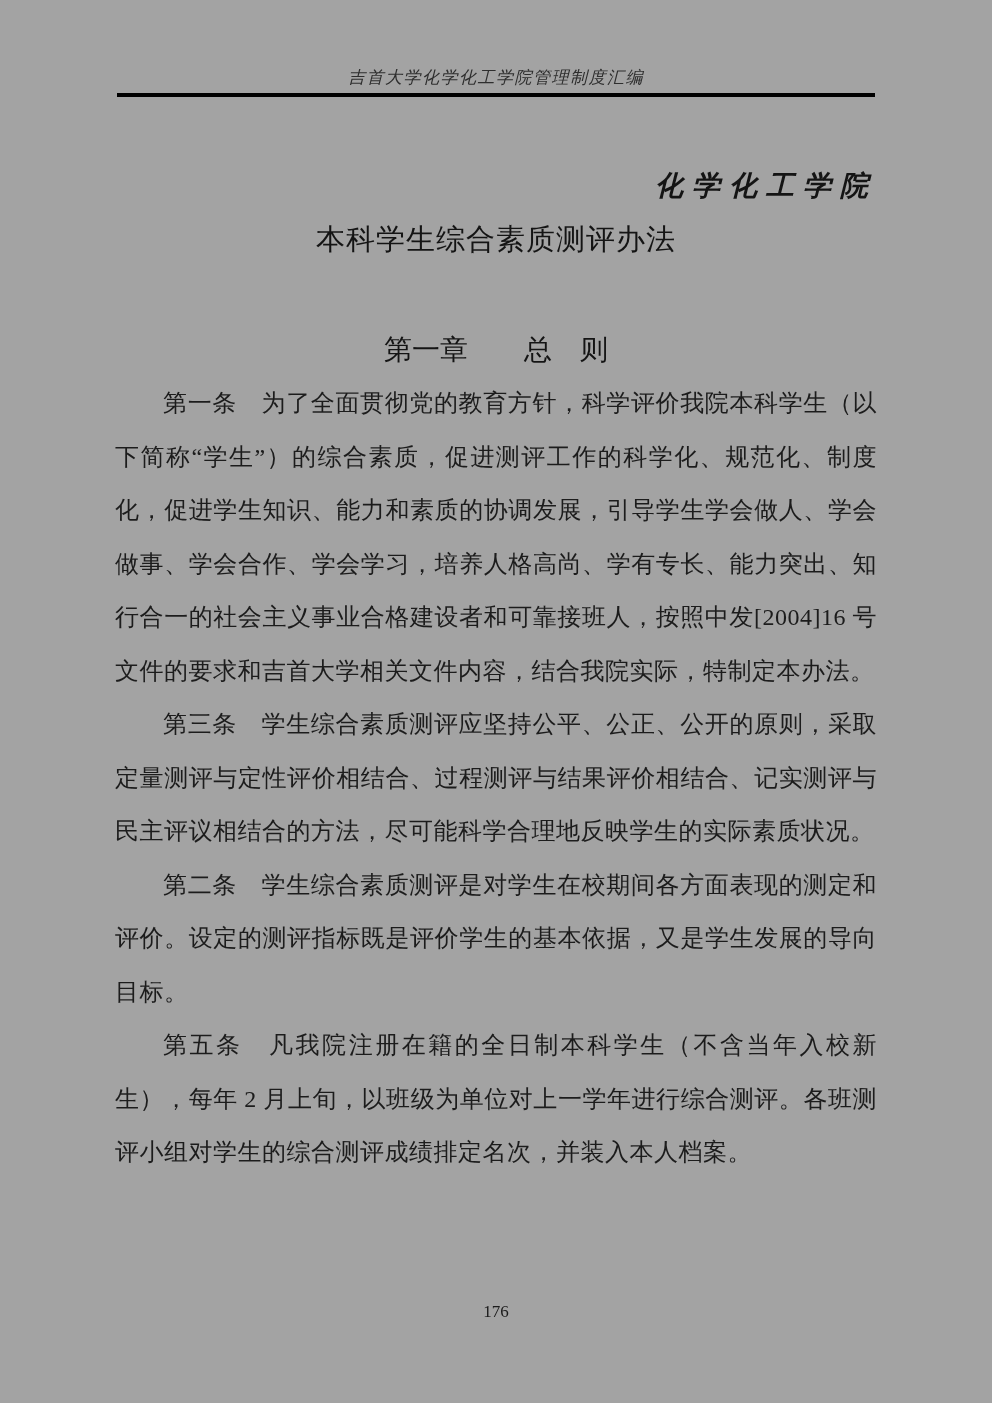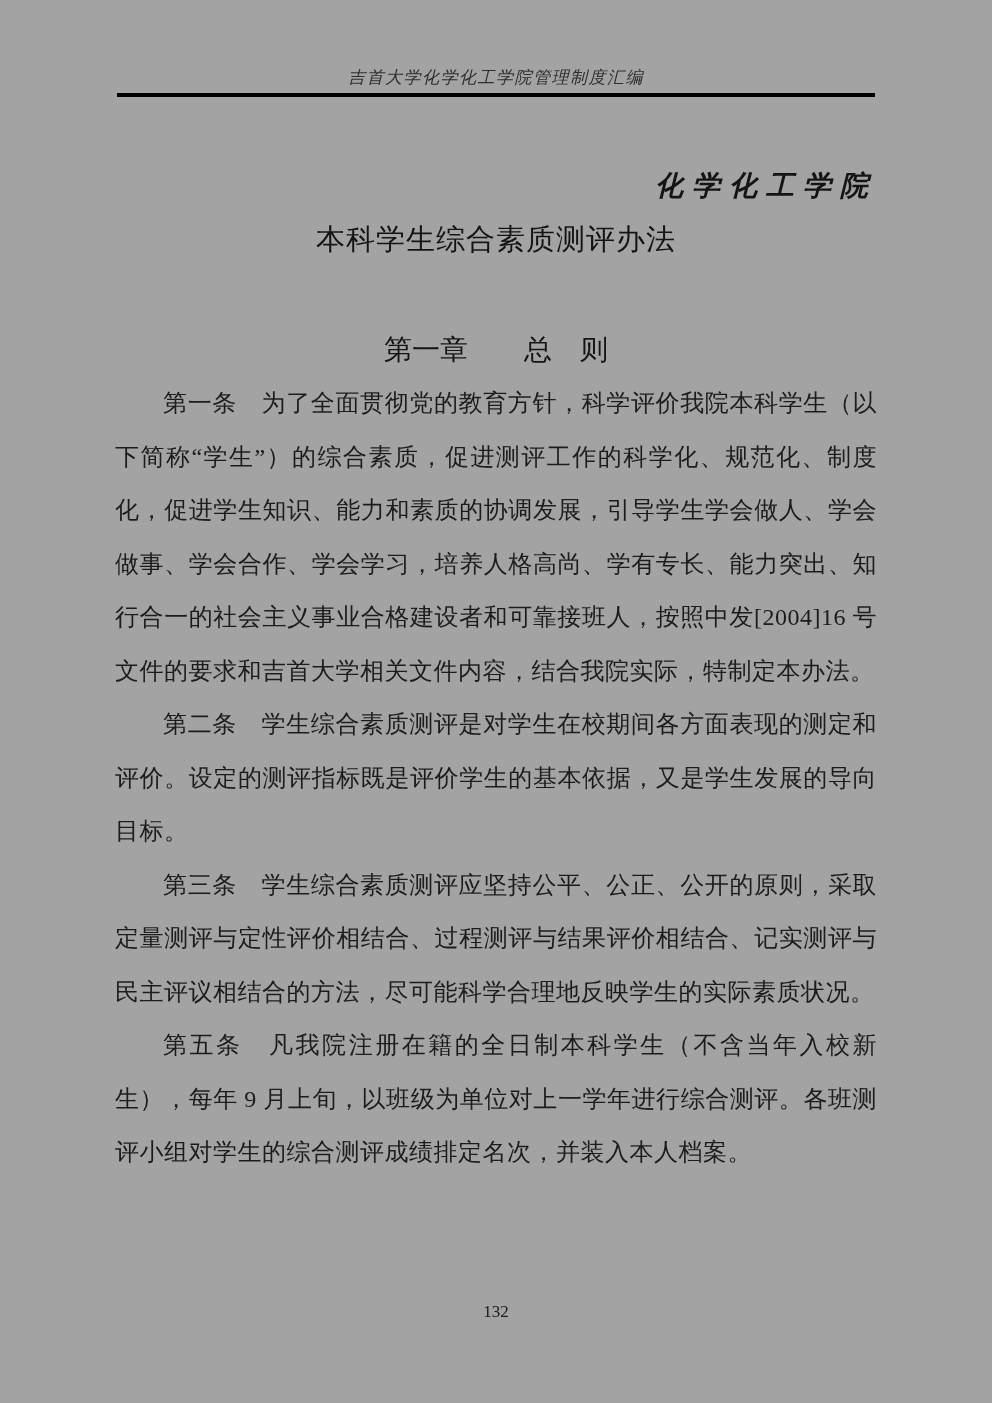--- a/index.html
+++ b/index.html
@@ -109,23 +109,23 @@
     <div class="header-text">吉首大学化学化工学院管理制度汇编</div>
     <div class="header-rule"></div>
   </div>
 
   <div class="content">
     <h1 class="title-script">化学化工学院</h1>
     <h2 class="title-main">本科学生综合素质测评办法</h2>
     <h3 class="chapter-heading">第一章　　总　则</h3>
     <div class="paragraphs">
         <p class="para">第一条　为了全面贯彻党的教育方针，科学评价我院本科学生（以下简称“学生”）的综合素质，促进测评工作的科学化、规范化、制度化，促进学生知识、能力和素质的协调发展，引导学生学会做人、学会做事、学会合作、学会学习，培养人格高尚、学有专长、能力突出、知行合一的社会主义事业合格建设者和可靠接班人，按照中发[2004]16 号文件的要求和吉首大学相关文件内容，结合我院实际，特制定本办法。</p>
+        <p class="para">第三条　学生综合素质测评应坚持公平、公正、公开的原则，采取定量测评与定性评价相结合、过程测评与结果评价相结合、记实测评与民主评议相结合的方法，尽可能科学合理地反映学生的实际素质状况。</p>
         <p class="para">第二条　学生综合素质测评是对学生在校期间各方面表现的测定和评价。设定的测评指标既是评价学生的基本依据，又是学生发展的导向目标。</p>
-        <p class="para">第三条　学生综合素质测评应坚持公平、公正、公开的原则，采取定量测评与定性评价相结合、过程测评与结果评价相结合、记实测评与民主评议相结合的方法，尽可能科学合理地反映学生的实际素质状况。</p>
-        <p class="para">第五条　凡我院注册在籍的全日制本科学生（不含当年入校新生），每年 9 月上旬，以班级为单位对上一学年进行综合测评。各班测评小组对学生的综合测评成绩排定名次，并装入本人档案。</p>
+        <p class="para">第五条　凡我院注册在籍的全日制本科学生（不含当年入校新生），每年 2 月上旬，以班级为单位对上一学年进行综合测评。各班测评小组对学生的综合测评成绩排定名次，并装入本人档案。</p>
       </div>
   </div>
 
   <div class="page-footer">
-    <span class="page-number">132</span>
+    <span class="page-number">176</span>
   </div>
 
 </div>
 
 </body></html>

